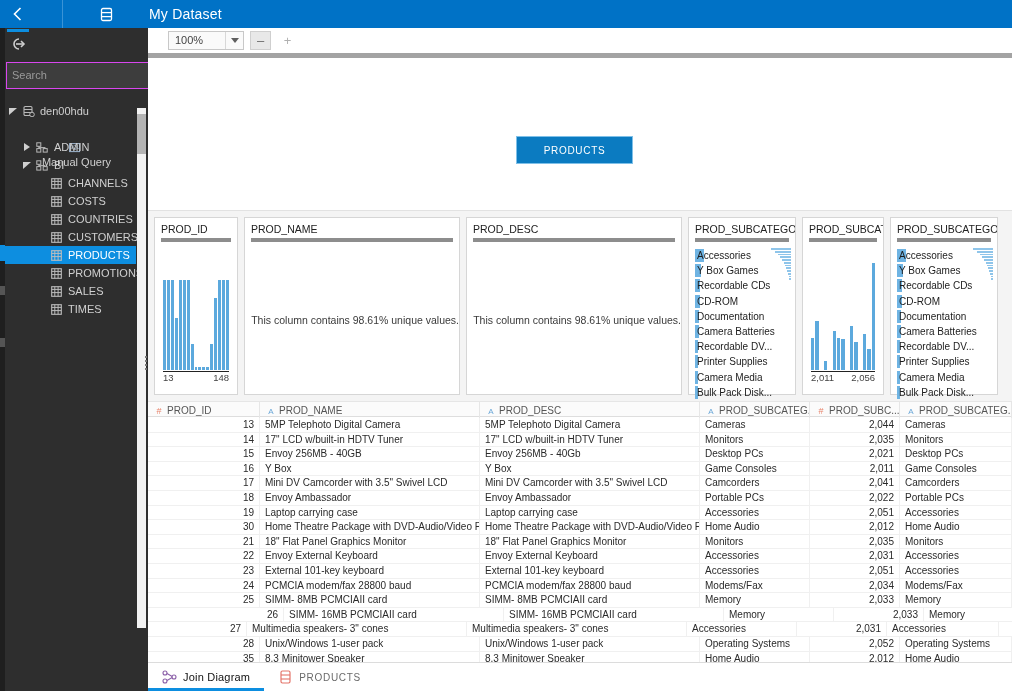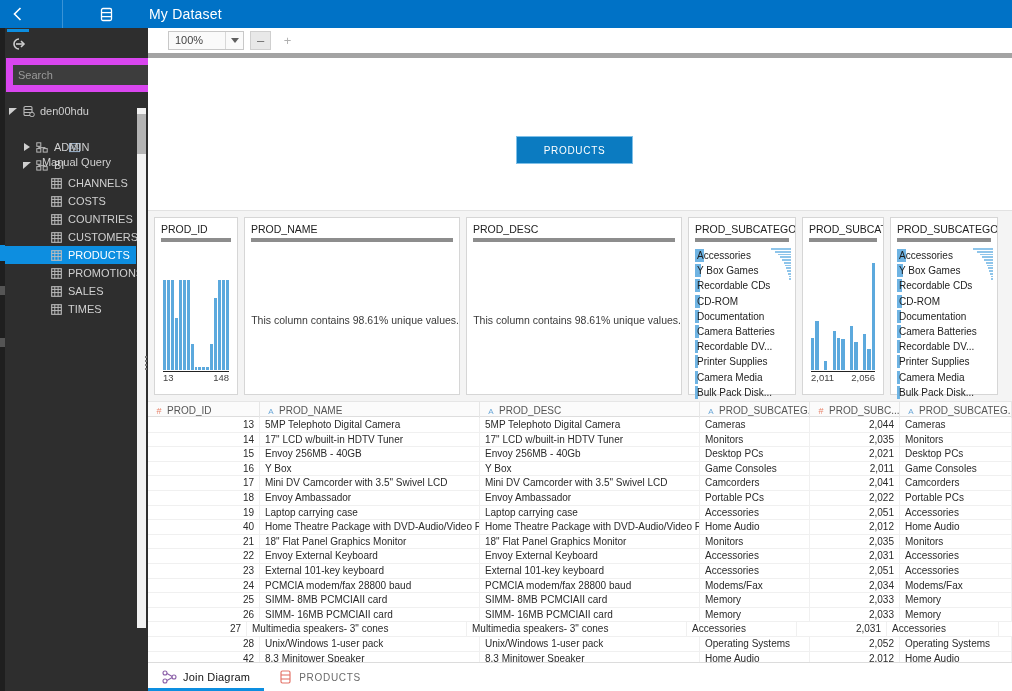--- a/index.html
+++ b/index.html
@@ -37,21 +37,21 @@
   .sb-tabmark { position: absolute; left: 7px; top: 1px; width: 22px; height: 3px; background: #0d8ee0; }
   .sb-collapse {
     position: absolute; left: 8px; top: 7px; width: 20px; height: 18px;
     display: flex; align-items: center; justify-content: center; cursor: pointer;
   }
   .sb-searchrow {
     position: absolute; top: 34px; left: 0; width: 148px; height: 26px;
     display: flex; align-items: center; padding: 0 6px;
   }
   .sb-search {
-    flex: 1; height: 34px; background: #3d3d3d; border: 7px solid #d946ef;
+    flex: 1; height: 27px; background: #3d3d3d; border: 1px solid #d946ef;
     color: #cfcfcf; font-size: 11px; padding: 0 5px; outline: none;
     font-family: "Liberation Sans", sans-serif;
   }
   .sb-search::placeholder { color: #9a9a9a; }
   .sb-add {
     width: 20px; height: 20px; margin-left: 4px; display: flex;
     align-items: center; justify-content: center; cursor: pointer;
   }
   .tree {
     position: absolute; top: 64px; left: 0; width: 148px; height: 599px;
@@ -770,21 +770,21 @@
           </div>
           <div class="grow">
             <div class="gc num" style="width: 112px;">19</div>
             <div class="gc" style="width: 220px;">Laptop carrying case</div>
             <div class="gc" style="width: 220px;">Laptop carrying case</div>
             <div class="gc" style="width: 110px;">Accessories</div>
             <div class="gc num" style="width: 90px;">2,051</div>
             <div class="gc" style="width: 112px;">Accessories</div>
           </div>
           <div class="grow">
-            <div class="gc num" style="width: 112px;">40</div>
+            <div class="gc num" style="width: 112px;">30</div>
             <div class="gc" style="width: 220px;">Home Theatre Package with DVD-Audio/Video Play</div>
             <div class="gc" style="width: 220px;">Home Theatre Package with DVD-Audio/Video Play</div>
             <div class="gc" style="width: 110px;">Home Audio</div>
             <div class="gc num" style="width: 90px;">2,012</div>
             <div class="gc" style="width: 112px;">Home Audio</div>
           </div>
           <div class="grow">
             <div class="gc num" style="width: 112px;">21</div>
             <div class="gc" style="width: 220px;">18" Flat Panel Graphics Monitor</div>
             <div class="gc" style="width: 220px;">18" Flat Panel Graphics Monitor</div>
@@ -818,21 +818,21 @@
           </div>
           <div class="grow">
             <div class="gc num" style="width: 112px;">25</div>
             <div class="gc" style="width: 220px;">SIMM- 8MB PCMCIAII card</div>
             <div class="gc" style="width: 220px;">SIMM- 8MB PCMCIAII card</div>
             <div class="gc" style="width: 110px;">Memory</div>
             <div class="gc num" style="width: 90px;">2,033</div>
             <div class="gc" style="width: 112px;">Memory</div>
           </div>
           <div class="grow">
-            <div class="gc num" style="width: 112px;">26</div>
+            <div class="gc num" style="width: 136px;">26</div>
             <div class="gc" style="width: 220px;">SIMM- 16MB PCMCIAII card</div>
             <div class="gc" style="width: 220px;">SIMM- 16MB PCMCIAII card</div>
             <div class="gc" style="width: 110px;">Memory</div>
             <div class="gc num" style="width: 90px;">2,033</div>
             <div class="gc" style="width: 112px;">Memory</div>
           </div>
           <div class="grow">
             <div class="gc num" style="width: 99px;">27</div>
             <div class="gc" style="width: 220px;">Multimedia speakers- 3" cones</div>
             <div class="gc" style="width: 220px;">Multimedia speakers- 3" cones</div>
@@ -842,21 +842,21 @@
           </div>
           <div class="grow">
             <div class="gc num" style="width: 112px;">28</div>
             <div class="gc" style="width: 220px;">Unix/Windows 1-user pack</div>
             <div class="gc" style="width: 220px;">Unix/Windows 1-user pack</div>
             <div class="gc" style="width: 110px;">Operating Systems</div>
             <div class="gc num" style="width: 90px;">2,052</div>
             <div class="gc" style="width: 112px;">Operating Systems</div>
           </div>
           <div class="grow">
-            <div class="gc num" style="width: 112px;">42</div>
+            <div class="gc num" style="width: 112px;">35</div>
             <div class="gc" style="width: 220px;">8.3 Minitower Speaker</div>
             <div class="gc" style="width: 220px;">8.3 Minitower Speaker</div>
             <div class="gc" style="width: 110px;">Home Audio</div>
             <div class="gc num" style="width: 90px;">2,012</div>
             <div class="gc" style="width: 112px;">Home Audio</div>
           </div>
         </div>
       <div class="hscroll">
         <div class="hs-left">
           <svg width="5" height="7" viewBox="0 0 5 7">

